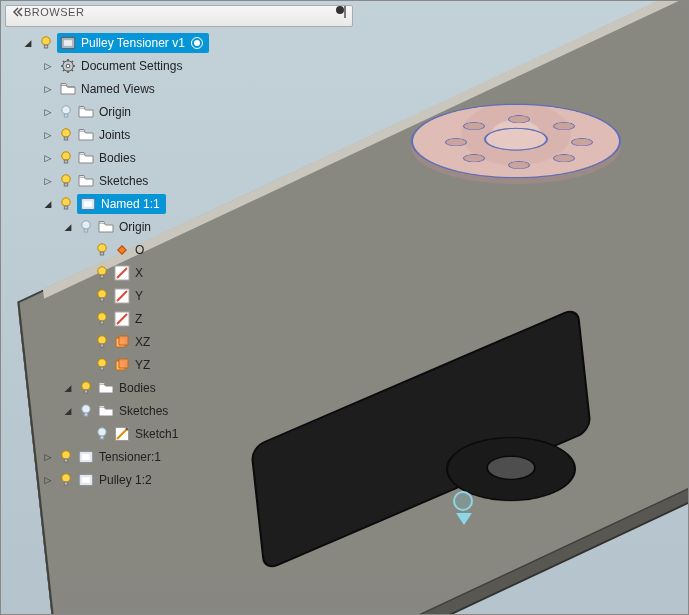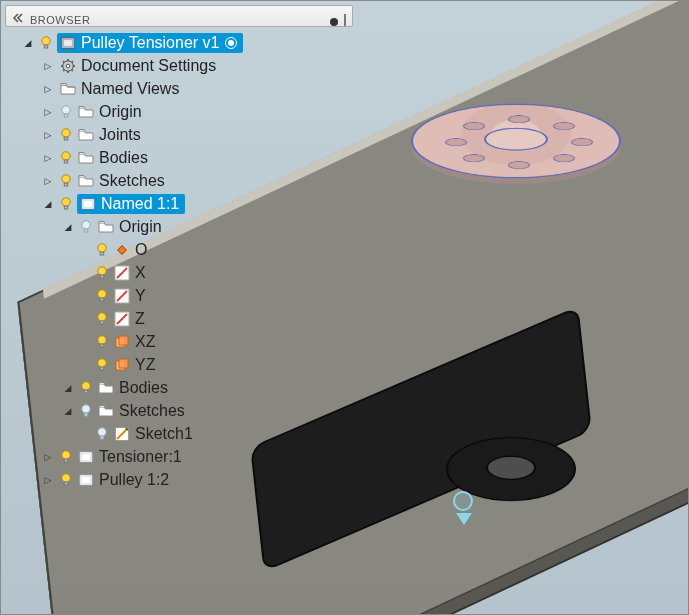--- a/index.html
+++ b/index.html
@@ -13,41 +13,41 @@
   }
 
   
   .browser-panel {
     position: absolute; top: 4px; left: 4px; width: 348px;
     z-index: 10;
   }
   .browser-header {
     height: 22px; background: linear-gradient(#f7f7f7,#e8e8e8);
     border: 1px solid #aaa; border-radius: 2px;
-    display: flex; align-items: flex-end; padding: 0 6px; gap: 6px;
+    display: flex; align-items: flex-start; padding: 0 6px; 
     color: #555;
   }
   .browser-header .collapse { font-size: 10px; cursor: pointer; }
   .browser-header .title { flex: 1; font-size: 11px; letter-spacing: 0.5px; }
   .browser-header .dot { width: 8px; height: 8px; border-radius: 50%; background: #333; }
   .browser-header .pipe { width: 2px; height: 12px; border-left: 1px solid #777; border-right: 1px solid #777; }
 
   .tree { margin-top: 4px; }
   .node { user-select: none; }
   .row {
     display: flex; align-items: center; height: 23px; gap: 4px;
     padding-left: var(--indent, 0px);
     white-space: nowrap;
   }
   .row .tw { width: 14px; height: 14px; display: inline-flex; align-items: center; justify-content: center; color: #333; font-size: 9px; cursor: pointer; }
   .row .bulb { width: 14px; height: 14px; display: inline-flex; align-items: center; justify-content: center; }
   .row .bulb svg { width: 12px; height: 14px; }
   .row .icon { width: 18px; height: 18px; display: inline-flex; align-items: center; justify-content: center; }
   .row .label-wrap { display: inline-flex; align-items: center; height: 20px; padding: 0 6px 0 2px; border-radius: 2px; gap: 4px; }
-  .row .label { color: #222; font-size: 16px; }
+  .row .label { color: #222; font-size: 12px; }
   .row.selected .label-wrap { background: #0696d7; }
   .row.selected .label { color: #fff; }
   .row.selected .icon-in-label { filter: none; }
 
   .radio {
     width: 12px; height: 12px; border-radius: 50%;
     border: 1.5px solid #fff; display: inline-block; position: relative; margin-left: 2px;
   }
   .radio::after { content: ""; position: absolute; inset: 2px; border-radius: 50%; background: #fff; }
 

